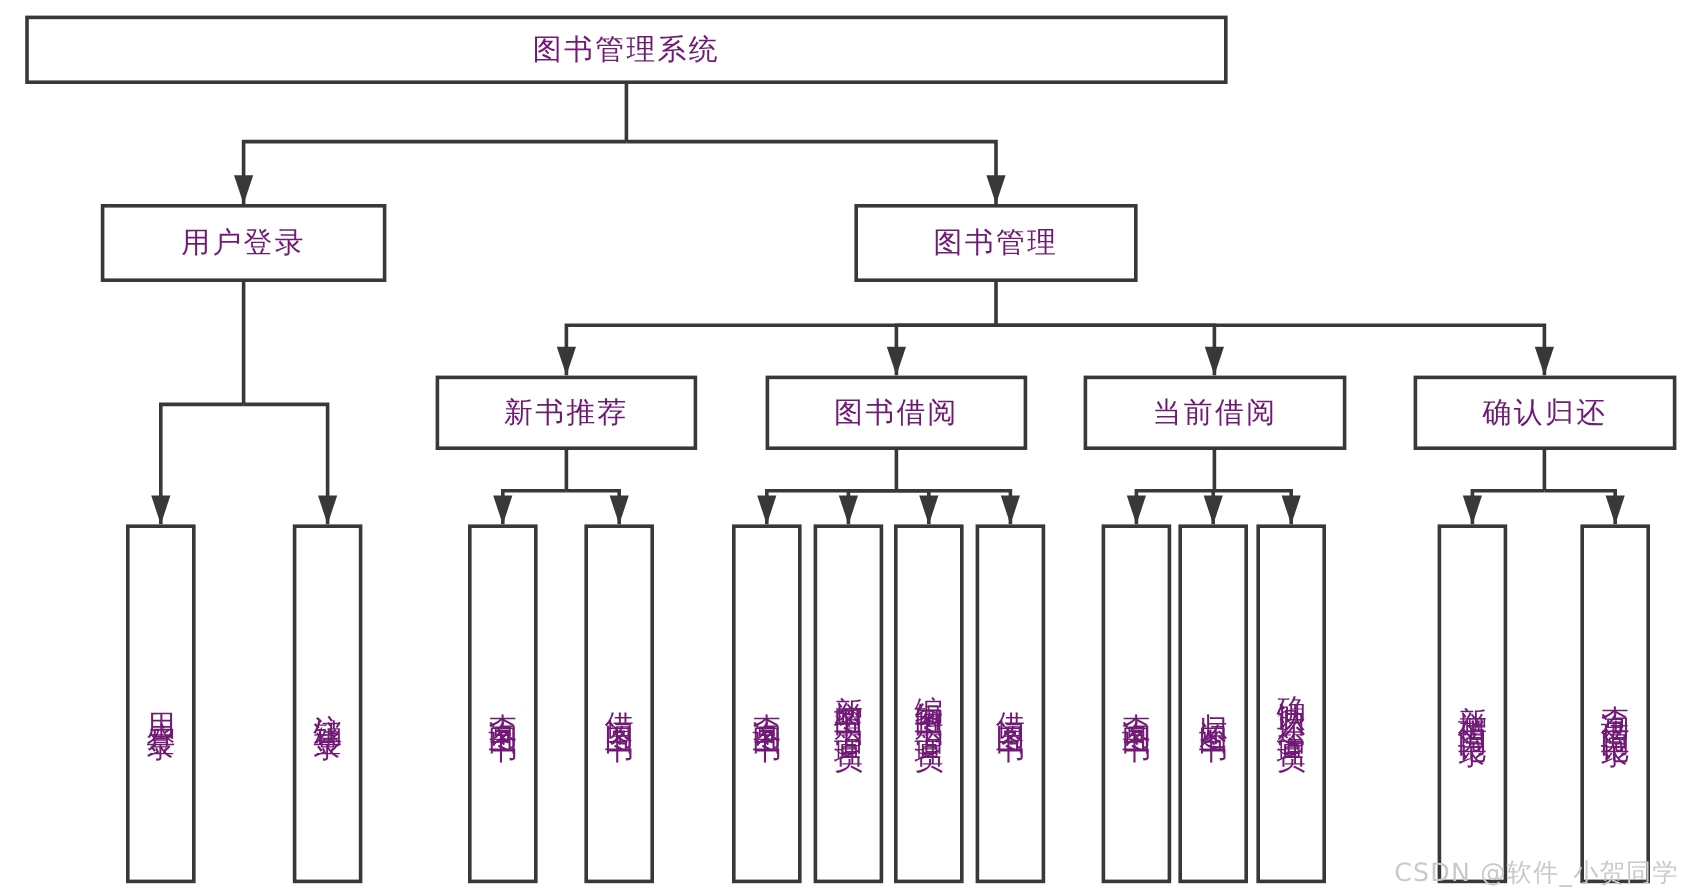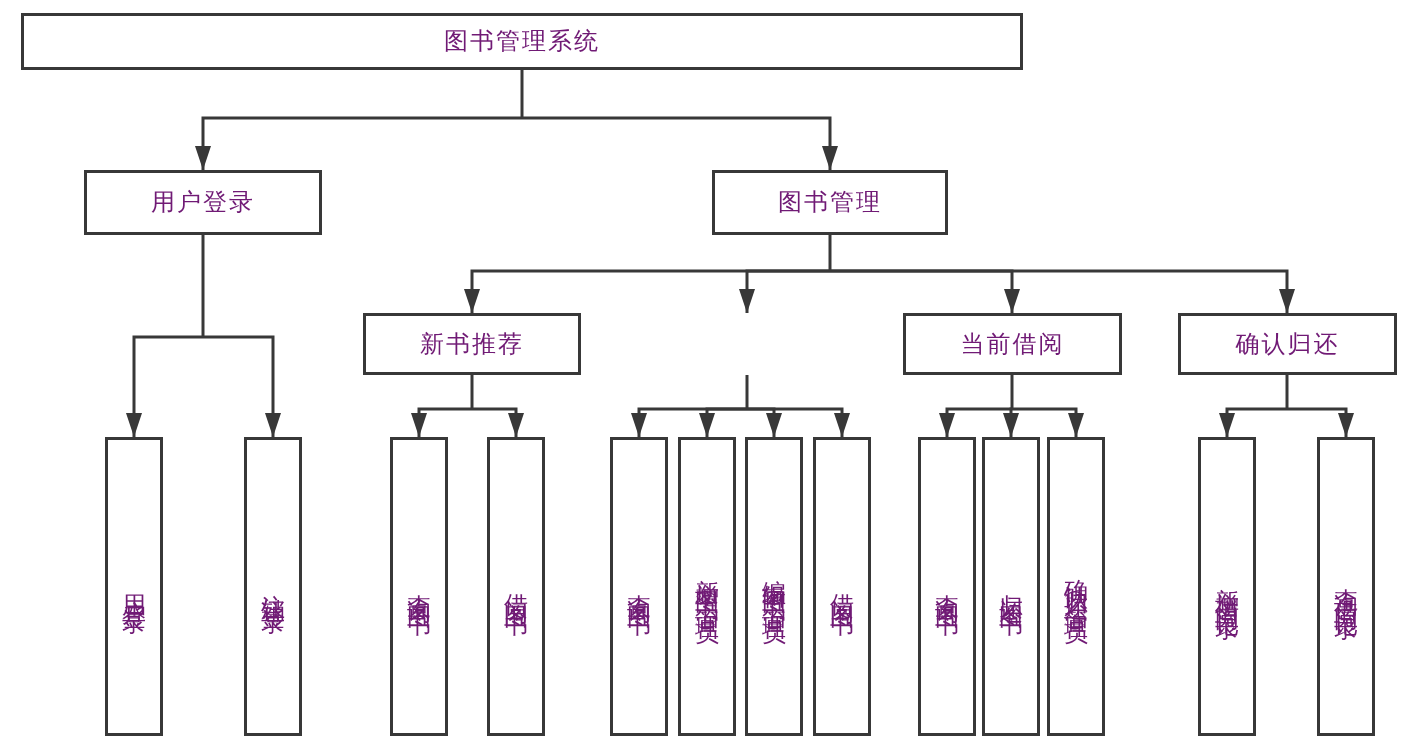--- a/index.html
+++ b/index.html
@@ -104,20 +104,23 @@
   <div class="node" style="left:84px;top:170px;width:238px;height:65px;">
     <span class="lbl">用户登录</span>
   </div>
   <div class="node" style="left:712px;top:170px;width:236px;height:65px;text-align:right;">
     <span class="lbl">图书管理</span>
   </div>
 
   <div class="node" style="left:363px;top:313px;width:218px;height:62px;">
     <span class="lbl">新书推荐</span>
   </div>
+  <div class="node" style="left:638px;top:313px;width:218px;height:62px;">
+    <span class="lbl">图书借阅</span>
+  </div>
   <div class="node" style="left:903px;top:313px;width:219px;height:62px;">
     <span class="lbl">当前借阅</span>
   </div>
   <div class="node" style="left:1178px;top:313px;width:219px;height:62px;">
     <span class="lbl">确认归还</span>
   </div>
 
   <div class="node leaf" style="left:105px;">
     <span class="lbl">用户登录</span>
   </div>
@@ -151,14 +154,15 @@
   <div class="node leaf" style="left:1047px;">
     <span class="lbl">确认归还（管理员）</span>
   </div>
   <div class="node leaf" style="left:1198px;">
     <span class="lbl">新增借阅记录</span>
   </div>
   <div class="node leaf" style="left:1317px;">
     <span class="lbl">查询借阅记录</span>
   </div>
 
+  <div id="watermark">CSDN @软件_小贺同学</div>
 
 </div>
 
 </body></html>

